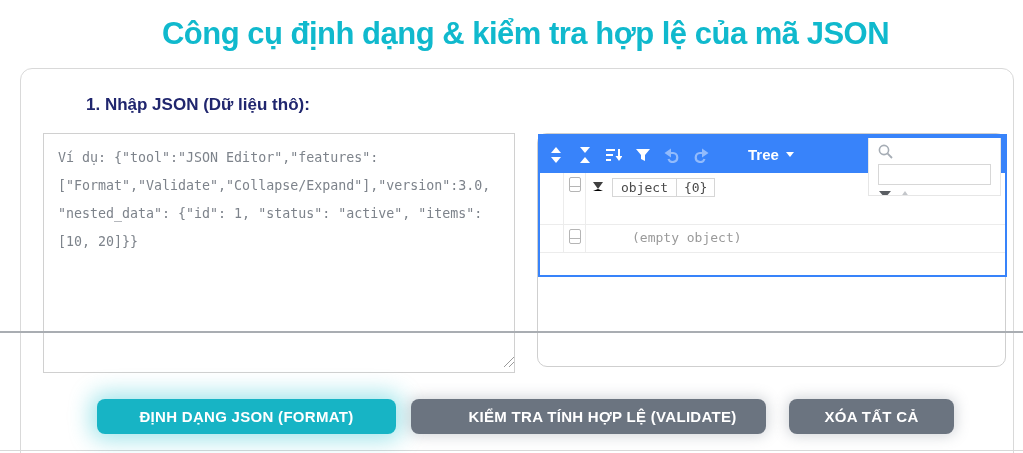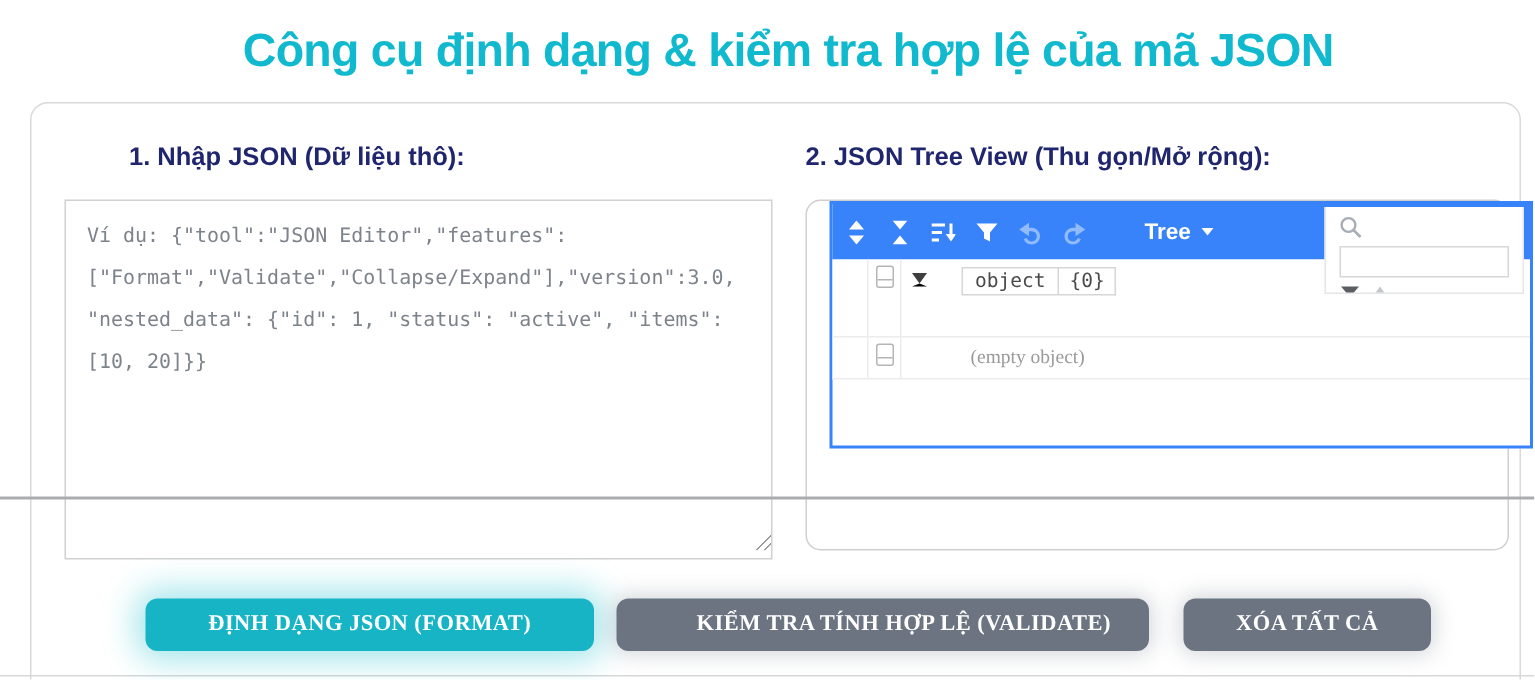--- a/index.html
+++ b/index.html
@@ -24,21 +24,21 @@
                 padding:10px 14px; font-family:"DejaVu Sans Mono", monospace;
                 font-size:13.3px; line-height:28px; color:#3c4046; }
   .json-input::placeholder { color:#7d838b; opacity:1; }
   .resize-handle { position:absolute; left:481px; top:286px; width:12px; height:12px;
                    clip-path:polygon(100% 0, 0 100%, 100% 100%);
                    background:repeating-linear-gradient(135deg, transparent 0, transparent 2.5px, #9a9a9a 2.5px, #9a9a9a 3.5px); }
 
   
   .tree-container { position:absolute; left:516px; top:64px; width:469px; height:234px;
                     border:1px solid #cfcfcf; border-radius:10px; background:#fff; }
-  .json-editor { position:absolute; left:15px; top:0; width:469px; height:165px;
+  .json-editor { position:absolute; left:0; top:0; width:469px; height:143px;
                  border:2px solid #3883fa; background:#fff; }
 
   .editor-toolbar { height:37px; background:#3883fa; display:flex; align-items:center;
                     padding:0 6px; gap:9px; }
   .tb-btn { width:20px; height:20px; border:none; background:transparent; cursor:pointer;
             display:flex; align-items:center; justify-content:center; padding:0; }
   .tb-btn.dim { opacity:0.45; }
   .mode-btn { margin-left:28px; background:transparent; border:none; cursor:pointer;
               color:#fff; font-size:15px; font-weight:600; display:flex; align-items:center; gap:7px;
               font-family:"Liberation Sans", sans-serif; }
@@ -53,24 +53,24 @@
   .row-root  { height:52px; }
   .row-empty { height:28px; }
   .gut1 { width:24px; border-right:1px solid #ececec; }
   .gut2 { width:22px; border-right:1px solid #ececec; display:flex; justify-content:center; }
   .ctx-btn { width:12px; height:15px; border:1px solid #b5b5b5; border-radius:2px;
              background:#fff; margin-top:4px; cursor:pointer; padding:0; }
   .ctx-btn::before { content:""; display:block; margin-top:3px; border-top:1px solid #b5b5b5; }
   .row-content { display:flex; align-items:flex-start; padding-top:5px; }
   .tri-btn { width:0; height:0; border-left:5px solid transparent; border-right:5px solid transparent;
              border-top:7px solid #3f3f3f; margin:4px 0 0 7px; background:none; cursor:pointer; }
-  .node-boxes { display:flex; margin-left:23px; }
+  .node-boxes { display:flex; margin-left:9px; }
   .type-box  { border:1px solid #d6d6d6; padding:1px 8px; color:#4a4a4a; cursor:text; }
   .count-box { border:1px solid #d6d6d6; border-left:none; padding:1px 7px; color:#4a4a4a; }
-  .empty-text { color:#9a9a9a; margin-left:46px; line-height:26px;font-family:Liberation Serif, serif; }
+  .empty-text { color:#9a9a9a; margin-left:46px; line-height:26px; }
 
   
   .search-panel { position:absolute; left:328px; top:2px; width:133px; height:58px;
                   background:#fff; border:1px solid #e6e6e6; border-top:none; overflow:hidden; z-index:4; }
   .search-input { position:absolute; left:9px; top:26px; width:113px; height:21px;
                   border:1px solid #d7d7d7; font-size:12px; padding:0 5px; outline:none;
                   font-family:"Liberation Sans", sans-serif; color:#444; }
   .search-glass { position:absolute; left:8px; top:5px; }
   .tri-next { position:absolute; left:10px; top:53px; width:0; height:0;
               border-left:6px solid transparent; border-right:6px solid transparent;
@@ -83,36 +83,35 @@
   .divider-line  { position:absolute; left:0; top:331px; width:1023px; height:2px;
                    background:#a9adb2; z-index:5; }
   .bottom-line   { position:absolute; left:0; top:450px; width:1023px; height:1px;
                    background:#d8d8d8; }
 
   
   .actions { position:absolute; left:0; top:399px; width:1023px; display:flex;
              justify-content:center; transform:translateX(14px); z-index:6; }
   .btn { height:35px; border:none; border-radius:8px; color:#fff; font-weight:700;
          font-size:15px; letter-spacing:0.3px; cursor:pointer;
-         font-family:Liberation Serif, serif; }
+         font-family:Liberation Sans, sans-serif; }
   .btn-format   { width:299px; margin-right:15px; background:#17b4c5;
                   box-shadow:0 0 22px 6px rgba(23,190,205,0.40); }
   .btn-validate { width:355px; margin-right:23px; background:#6b7480;
                   box-shadow:0 0 14px 2px rgba(107,116,128,0.30);padding-left:28px; }
   .btn-clear    { width:165px; background:#6b7480;
                   box-shadow:0 0 14px 2px rgba(107,116,128,0.30); }
 </style>
 </head>
 <body>
 
 <h1 class="page-title">Công cụ định dạng &amp; kiểm tra hợp lệ của mã JSON</h1>
 
 <div class="card">
   <h2 class="panel-heading heading-left">1. Nhập JSON (Dữ liệu thô):</h2>
-  <h2 class="panel-heading heading-right">2. JSON Tree View (Thu gọn/Mở rộng):</h2>
 
   <textarea class="json-input" spellcheck="false" placeholder="Ví dụ: {&quot;tool&quot;:&quot;JSON Editor&quot;,&quot;features&quot;: [&quot;Format&quot;,&quot;Validate&quot;,&quot;Collapse/Expand&quot;],&quot;version&quot;:3.0, &quot;nested_data&quot;: {&quot;id&quot;: 1, &quot;status&quot;: &quot;active&quot;, &quot;items&quot;: [10, 20]}}" style=""></textarea>
   <div class="resize-handle"></div>
 
   <div class="tree-container">
     <div class="json-editor">
 
       <div class="editor-toolbar">
         <button class="tb-btn">
           <svg width="16" height="16" viewBox="0 0 16 16">

